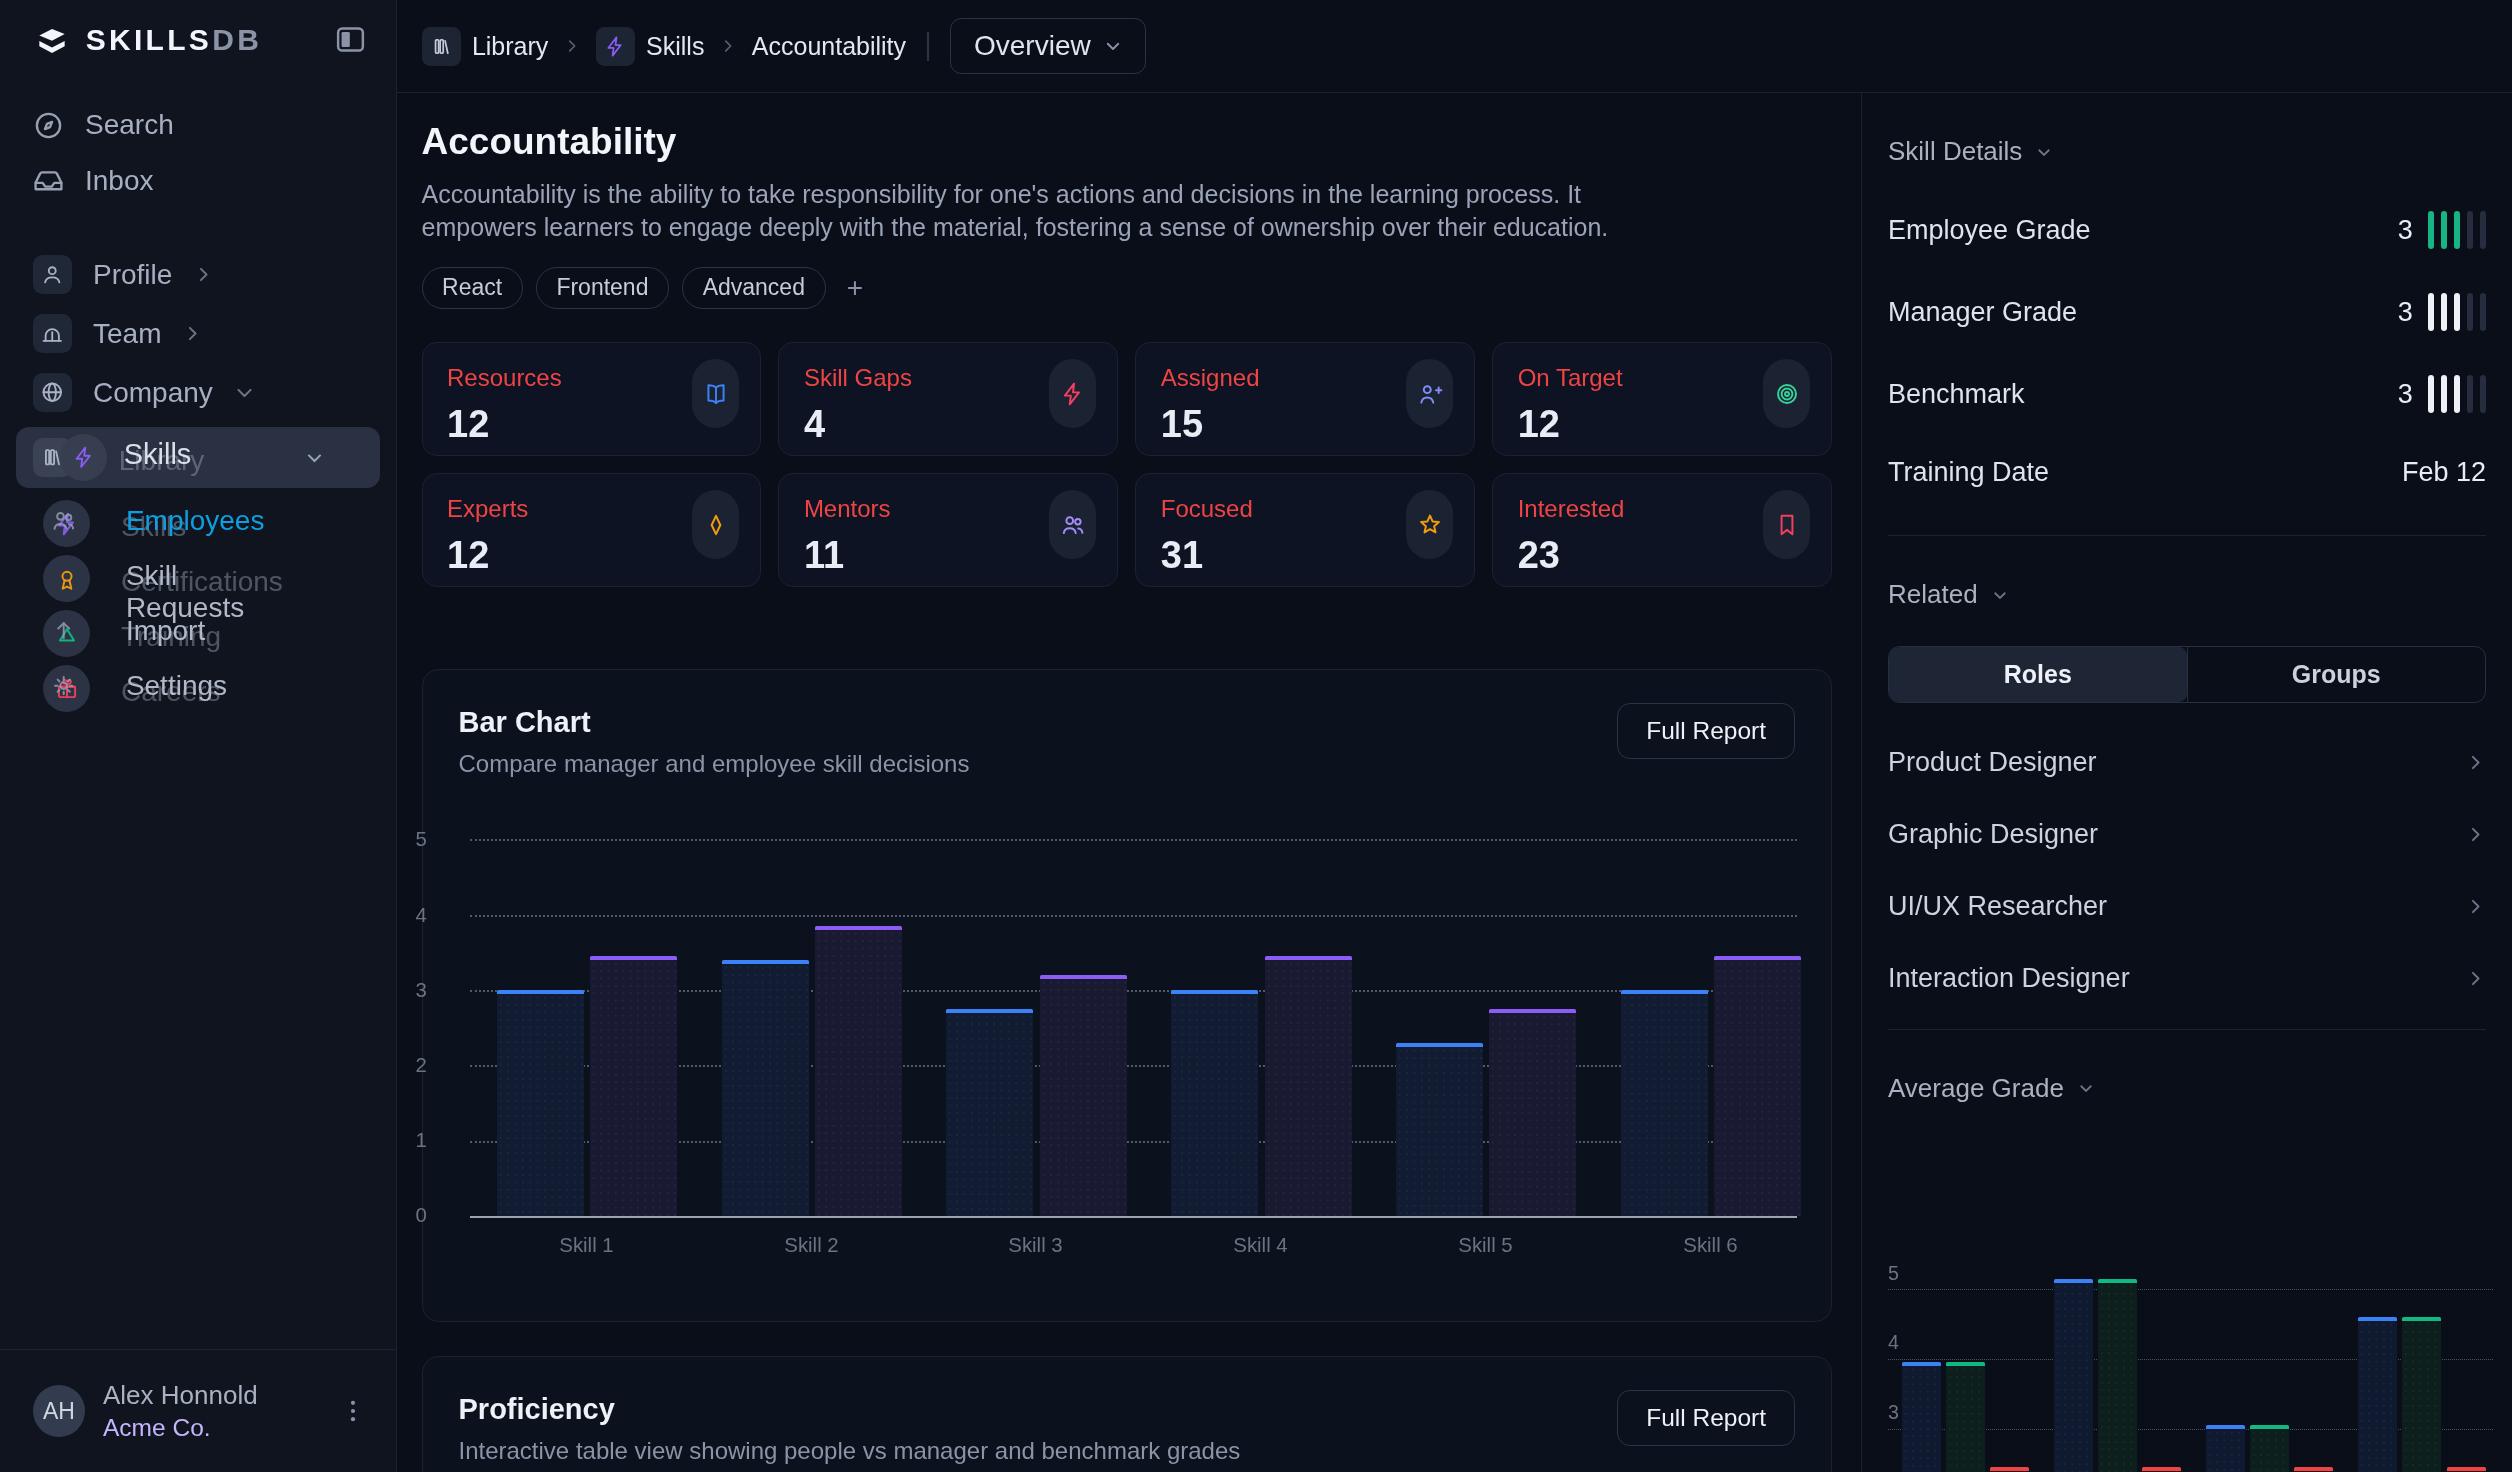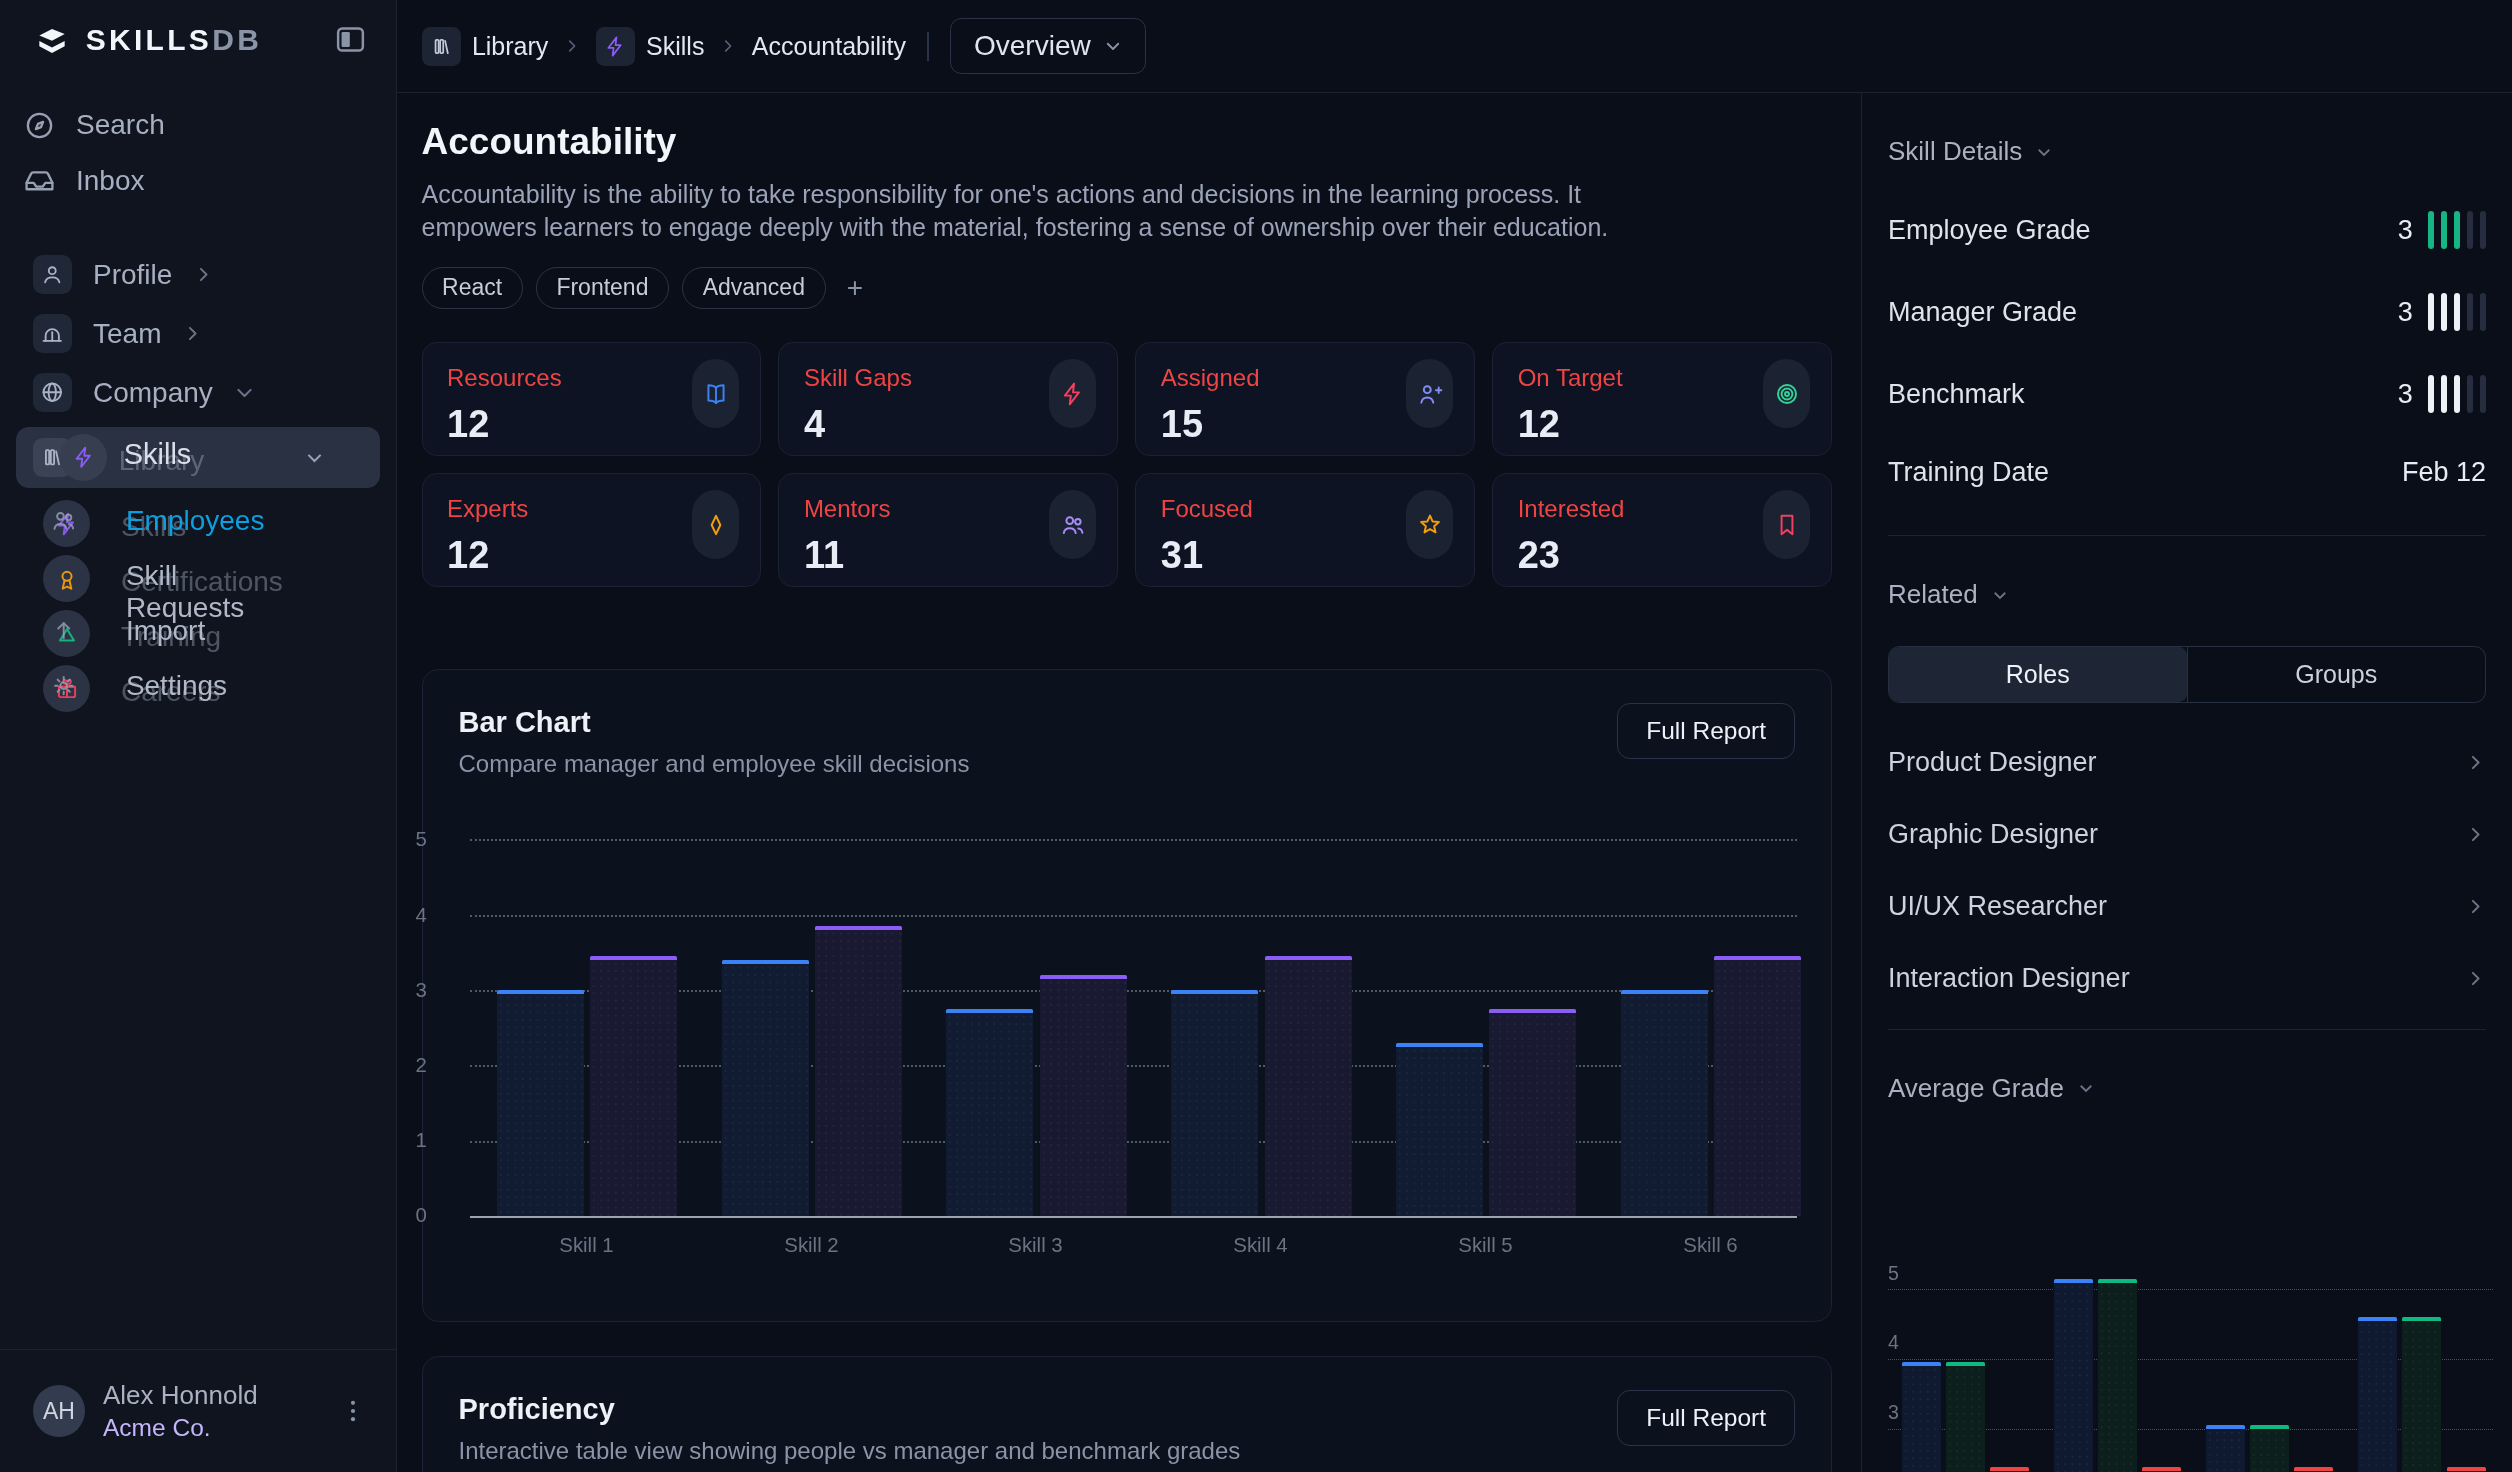--- a/index.html
+++ b/index.html
@@ -17,21 +17,21 @@
   .rpanel { position:absolute; left:1861px; top:93px; width:651px; height:1379px;
     background:#0a0e18; border-left:1.6px solid #1b2331; overflow:hidden; }
 
   
   .logo-row { display:flex; align-items:center; height:79px; padding:0 29px 0 33px; }
   .logo-mark { width:38px; height:38px; margin-right:14.7px; color:#f2f5fa; }
   .logo-text { font-size:30px; font-weight:800; letter-spacing:3.3px; color:#f2f5fa; flex:1; }
   .logo-text .lt { color:#8b94a7; font-weight:600; }
   .collapse-btn { width:33px; height:33px; color:#8b94a7; cursor:pointer; }
 
-  .nav-simple { display:flex; align-items:center; height:56px; padding:0 24px; color:#a7b0c2; }
+  .nav-simple { display:flex; align-items:center; height:56px; padding:0 33px; color:#a7b0c2; }
   .nav-simple .nicon { width:31px; height:31px; margin-right:21px; color:#98a1b4; }
   .nav-simple .nlabel { font-size:28px; }
 
   .nav-group { margin-top:36px; }
   .nav-tile-row { display:flex; align-items:center; height:59px; padding:0 33px; color:#a7b0c2; }
   .tile { width:39px; height:39px; border-radius:9.8px; background:#202838;
     display:flex; align-items:center; justify-content:center; margin-right:21px; color:#aab3c5; }
   .tile svg { width:24.5px; height:24.5px; }
   .nav-tile-row .nlabel { font-size:28px; }
   .nav-tile-row .chev { margin-left:21px; color:#6b7488; width:21px; height:21px; }
@@ -121,21 +121,21 @@
   .rp-header { display:flex; align-items:center; gap:13px; padding-top:43px; font-size:26px; color:#aab2c2; cursor:pointer; }
   .rp-header .chev { width:18px; height:18px; color:#6b7488; }
   .detail-row { display:flex; align-items:center; justify-content:space-between; margin-top:44px; }
   .detail-label { font-size:27px; color:#dfe4ec; }
   .detail-right { display:flex; align-items:center; gap:14.7px; }
   .detail-value { font-size:27px; color:#e8ecf4; }
   .meter { display:flex; gap:6.5px; align-items:center; }
   .meter span { width:6.5px; height:38px; border-radius:3.3px; background:#252d3e; }
   .rp-divider { margin-top:47px; border-top:1.6px solid #1b2331; }
 
-  .tabs { margin-top:36px; display:flex; border:1.6px solid #273041; border-radius:11.4px; overflow:hidden; height:57px; }
+  .tabs { margin-top:36px; display:flex; border:1.6px solid #273041; border-radius:11.4px; overflow:hidden; height:57px;font-weight:bold; }
   .tabitem { flex:1; display:flex; align-items:center; justify-content:center; font-size:25px;
     color:#cbd2de; cursor:pointer; }
   .tabitem.active { background:#1e2636; color:#eef1f7; border-radius:8.2px; }
   .tabitem + .tabitem { border-left:1.6px solid #273041; }
 
   .role-row { display:flex; align-items:center; justify-content:space-between; height:72px; cursor:pointer; }
   .role-rows { margin-top:23px; }
   .role-label { font-size:27px; color:#ccd3e0; }
   .role-chev { width:21px; height:21px; color:#6b7488; }
 

